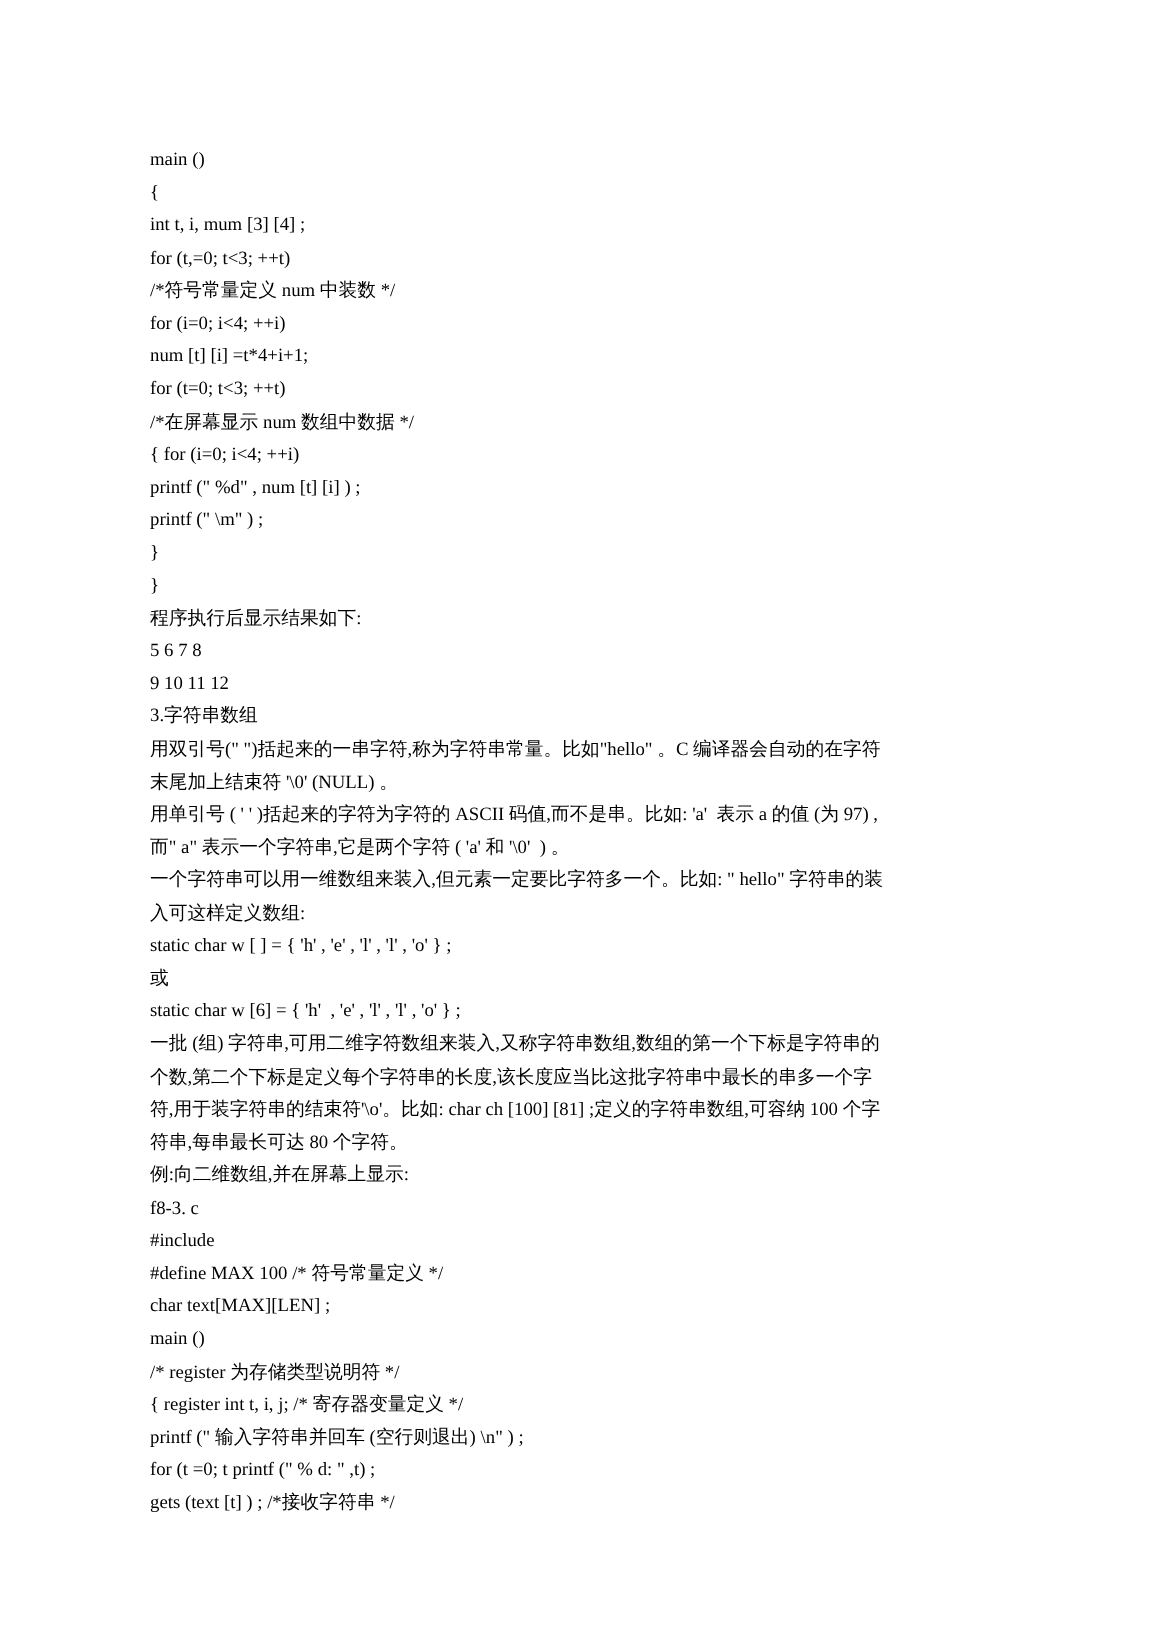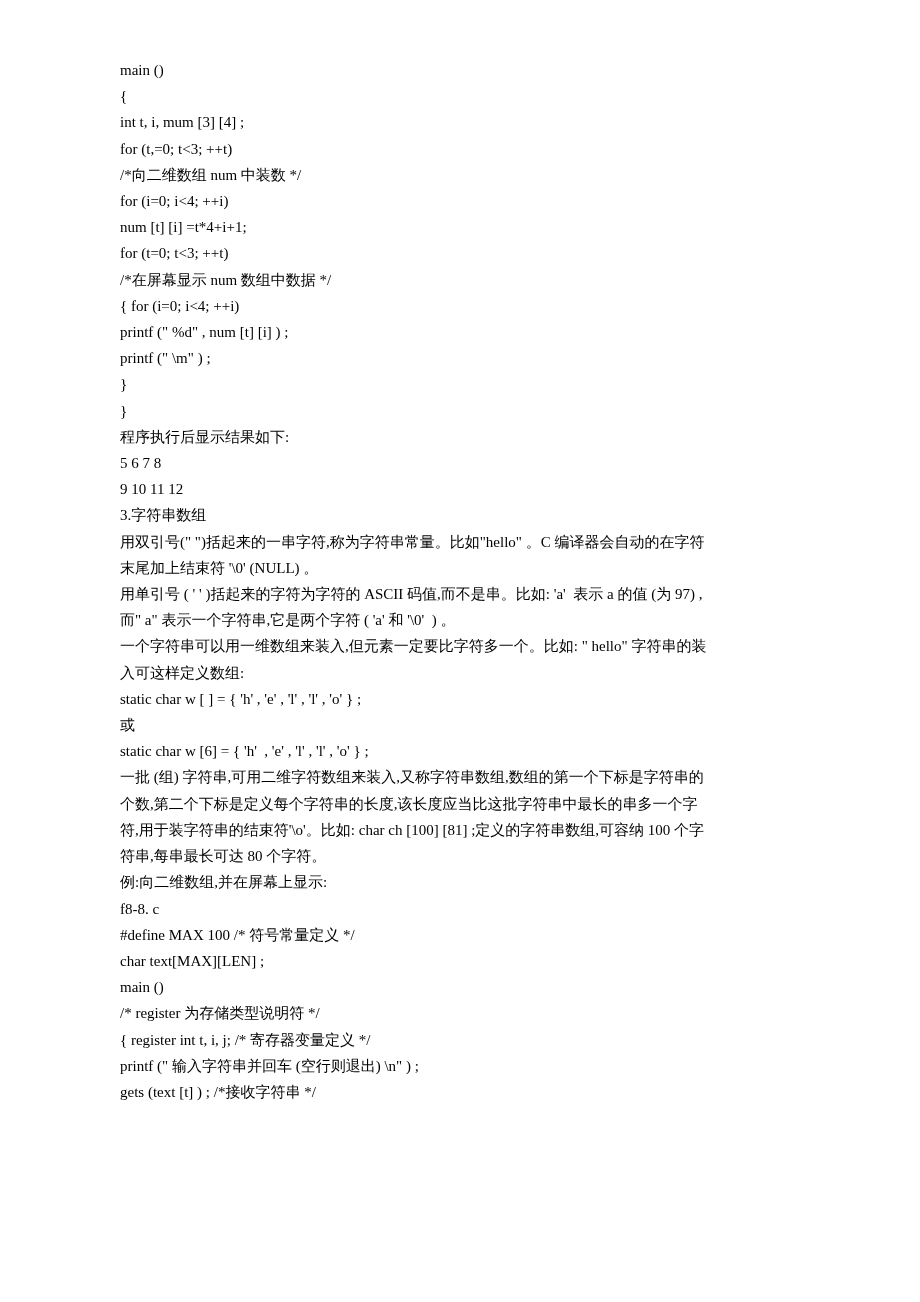--- a/index.html
+++ b/index.html
@@ -4,40 +4,40 @@
 <style>
   body {
     margin: 0;
     padding: 0;
     background: #ffffff;
     font-family: "SimSun", "宋体", serif;
   }
   .page {
     width: 828px;
     min-height: 1302px;
-    padding: 57px 120px 0 120px;
+    padding: 115px 120px 0 120px;
     box-sizing: border-box;
   }
   .line {
     font-size: 15px;
     line-height: 26.2px;
     color: #000000;
     white-space: pre-wrap;
     word-break: break-all;
   }
 </style>
 </head>
 <body>
 
 <div class="page">
   <div class="line">main ()</div>
   <div class="line">{</div>
   <div class="line">int t, i, mum [3] [4] ;</div>
   <div class="line">for (t,=0; t&lt;3; ++t)</div>
-  <div class="line">/*向二维数组 num 中装数 */</div>
+  <div class="line">/*符号常量定义 num 中装数 */</div>
   <div class="line">for (i=0; i&lt;4; ++i)</div>
   <div class="line">num [t] [i] =t*4+i+1;</div>
   <div class="line">for (t=0; t&lt;3; ++t)</div>
   <div class="line">/*在屏幕显示 num 数组中数据 */</div>
   <div class="line">{ for (i=0; i&lt;4; ++i)</div>
   <div class="line">printf (" %d" , num [t] [i] ) ;</div>
   <div class="line">printf (" \m" ) ;</div>
   <div class="line">}</div>
   <div class="line">}</div>
   <div class="line">程序执行后显示结果如下:</div>
@@ -45,21 +45,23 @@
   <div class="line">9 10 11 12</div>
   <div class="line">3.字符串数组</div>
   <div class="line">用双引号(" ")括起来的一串字符,称为字符串常量。比如"hello" 。C 编译器会自动的在字符末尾加上结束符 '\0' (NULL) 。</div>
   <div class="line">用单引号 ( ' ' )括起来的字符为字符的 ASCII 码值,而不是串。比如: 'a'  表示 a 的值 (为 97) ,而" a" 表示一个字符串,它是两个字符 ( 'a' 和 '\0'  ) 。</div>
   <div class="line">一个字符串可以用一维数组来装入,但元素一定要比字符多一个。比如: " hello" 字符串的装入可这样定义数组:</div>
   <div class="line">static char w [ ] = { 'h' , 'e' , 'l' , 'l' , 'o' } ;</div>
   <div class="line">或</div>
   <div class="line">static char w [6] = { 'h'  , 'e' , 'l' , 'l' , 'o' } ;</div>
   <div class="line">一批 (组) 字符串,可用二维字符数组来装入,又称字符串数组,数组的第一个下标是字符串的个数,第二个下标是定义每个字符串的长度,该长度应当比这批字符串中最长的串多一个字符,用于装字符串的结束符'\o'。比如: char ch [100] [81] ;定义的字符串数组,可容纳 100 个字符串,每串最长可达 80 个字符。</div>
   <div class="line">例:向二维数组,并在屏幕上显示:</div>
-  <div class="line">f8-8. c</div>
+  <div class="line">f8-3. c</div>
+  <div class="line">#include</div>
   <div class="line">#define MAX 100 /* 符号常量定义 */</div>
   <div class="line">char text[MAX][LEN] ;</div>
   <div class="line">main ()</div>
   <div class="line">/* register 为存储类型说明符 */</div>
   <div class="line">{ register int t, i, j; /* 寄存器变量定义 */</div>
   <div class="line">printf (" 输入字符串并回车 (空行则退出) \n" ) ;</div>
+  <div class="line">for (t =0; t printf (" % d: " ,t) ;</div>
   <div class="line">gets (text [t] ) ; /*接收字符串 */</div>
 </div>
 
 </body></html>

